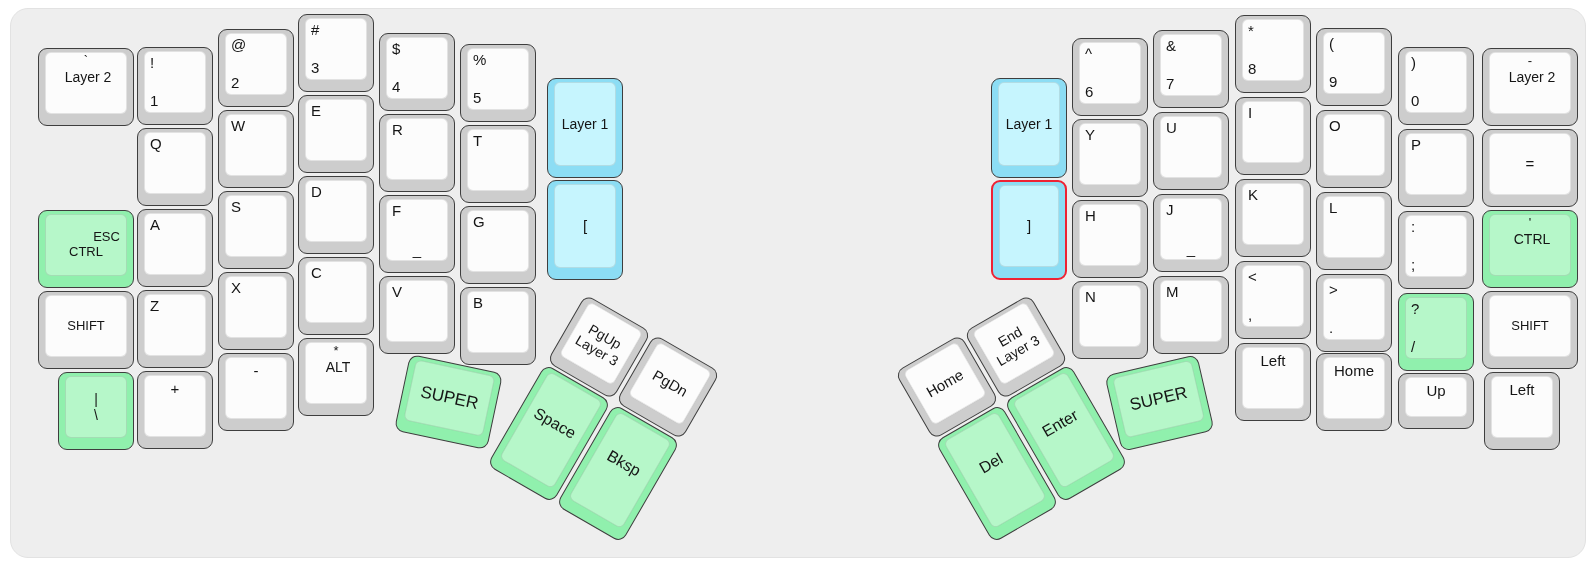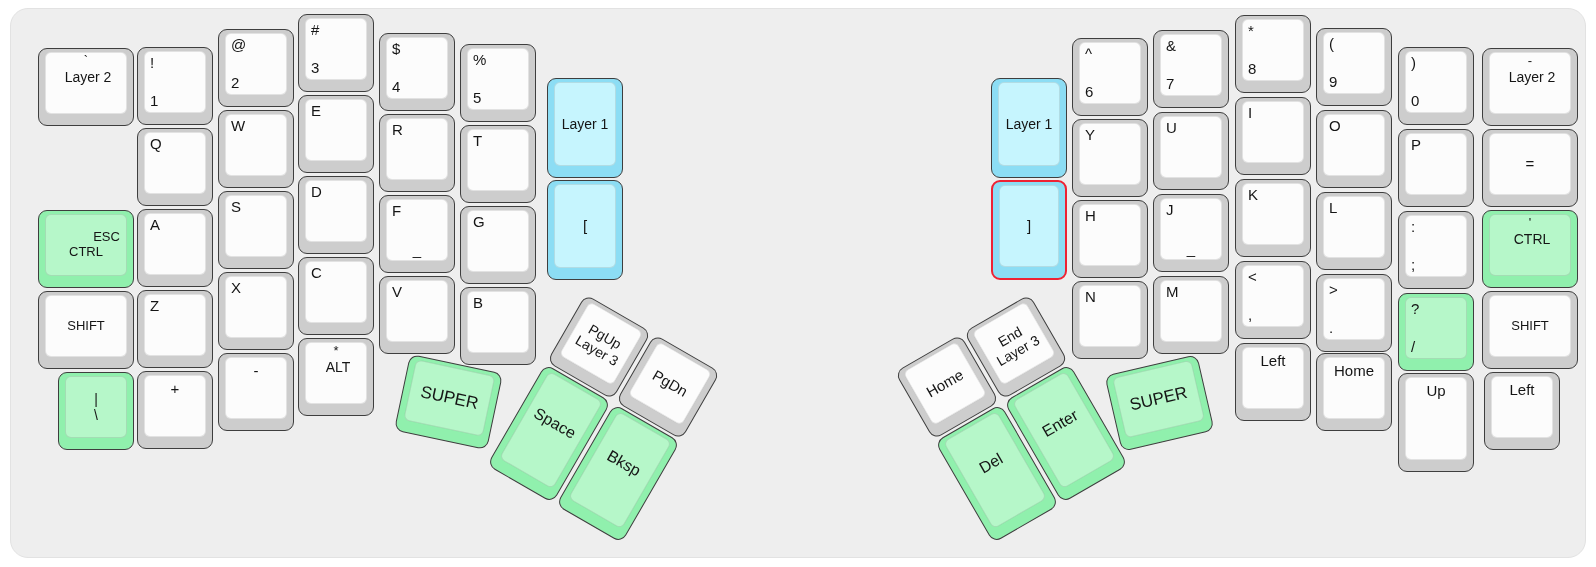--- a/index.html
+++ b/index.html
@@ -382,21 +382,21 @@
         <span class="lbl l0">:</span>
         <span class="lbl l1">;</span>
       </div>
     </div>
     <div class="key g s-stack" style="left: 1398px; top: 293px; width: 76px; height: 78px;">
       <div class="keytop">
         <span class="lbl l0">?</span>
         <span class="lbl l1">/</span>
       </div>
     </div>
-    <div class="key w s-tc" style="left: 1398px; top: 373px; width: 76px; height: 99px;">
+    <div class="key w s-tc" style="left: 1398px; top: 373px; width: 76px; height: 56px;">
       <div class="keytop">
         <span class="lbl l0">Up</span>
       </div>
     </div>
     <div class="key w s-tc2" style="left: 1482px; top: 48px; width: 96px; height: 78px;">
       <div class="keytop">
         <span class="lbl l0">-</span>
         <span class="lbl l1" style="font-size: 14px;">Layer 2</span>
       </div>
     </div>

